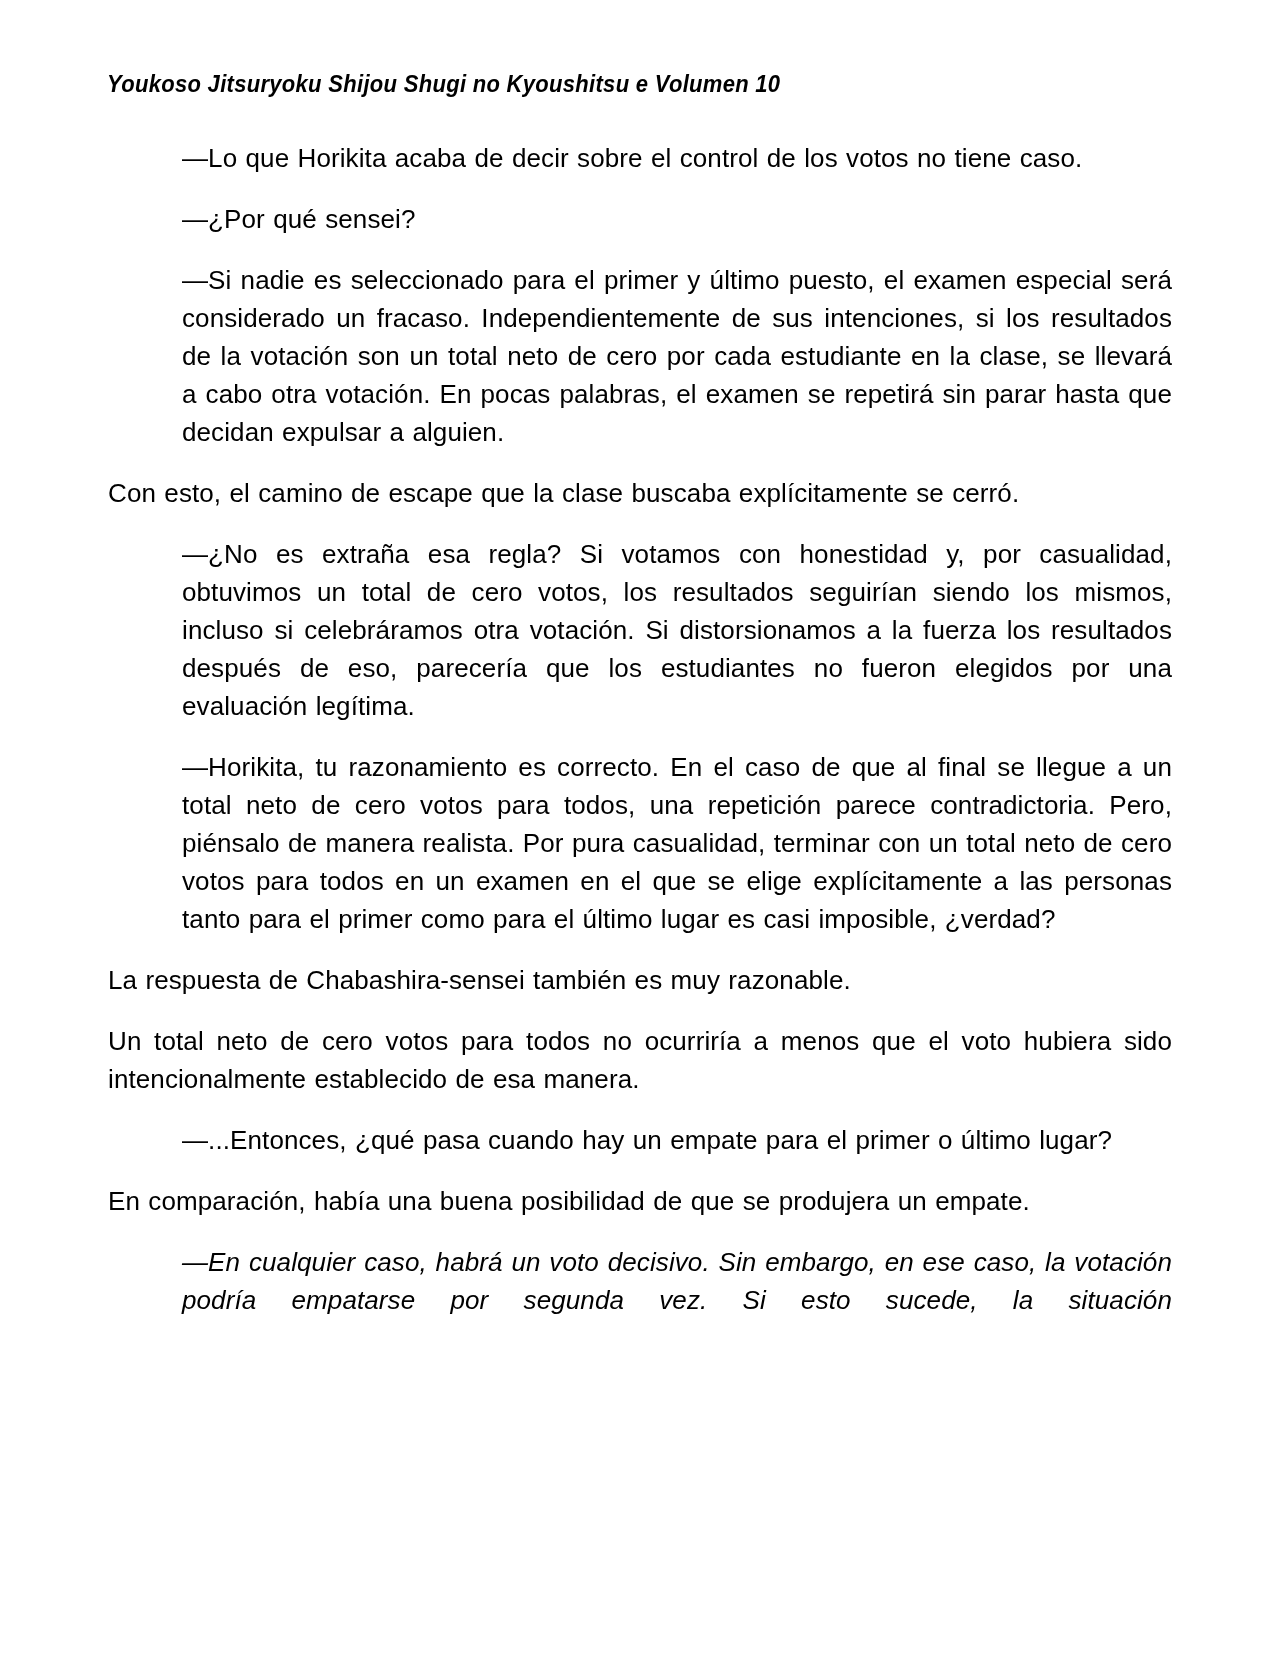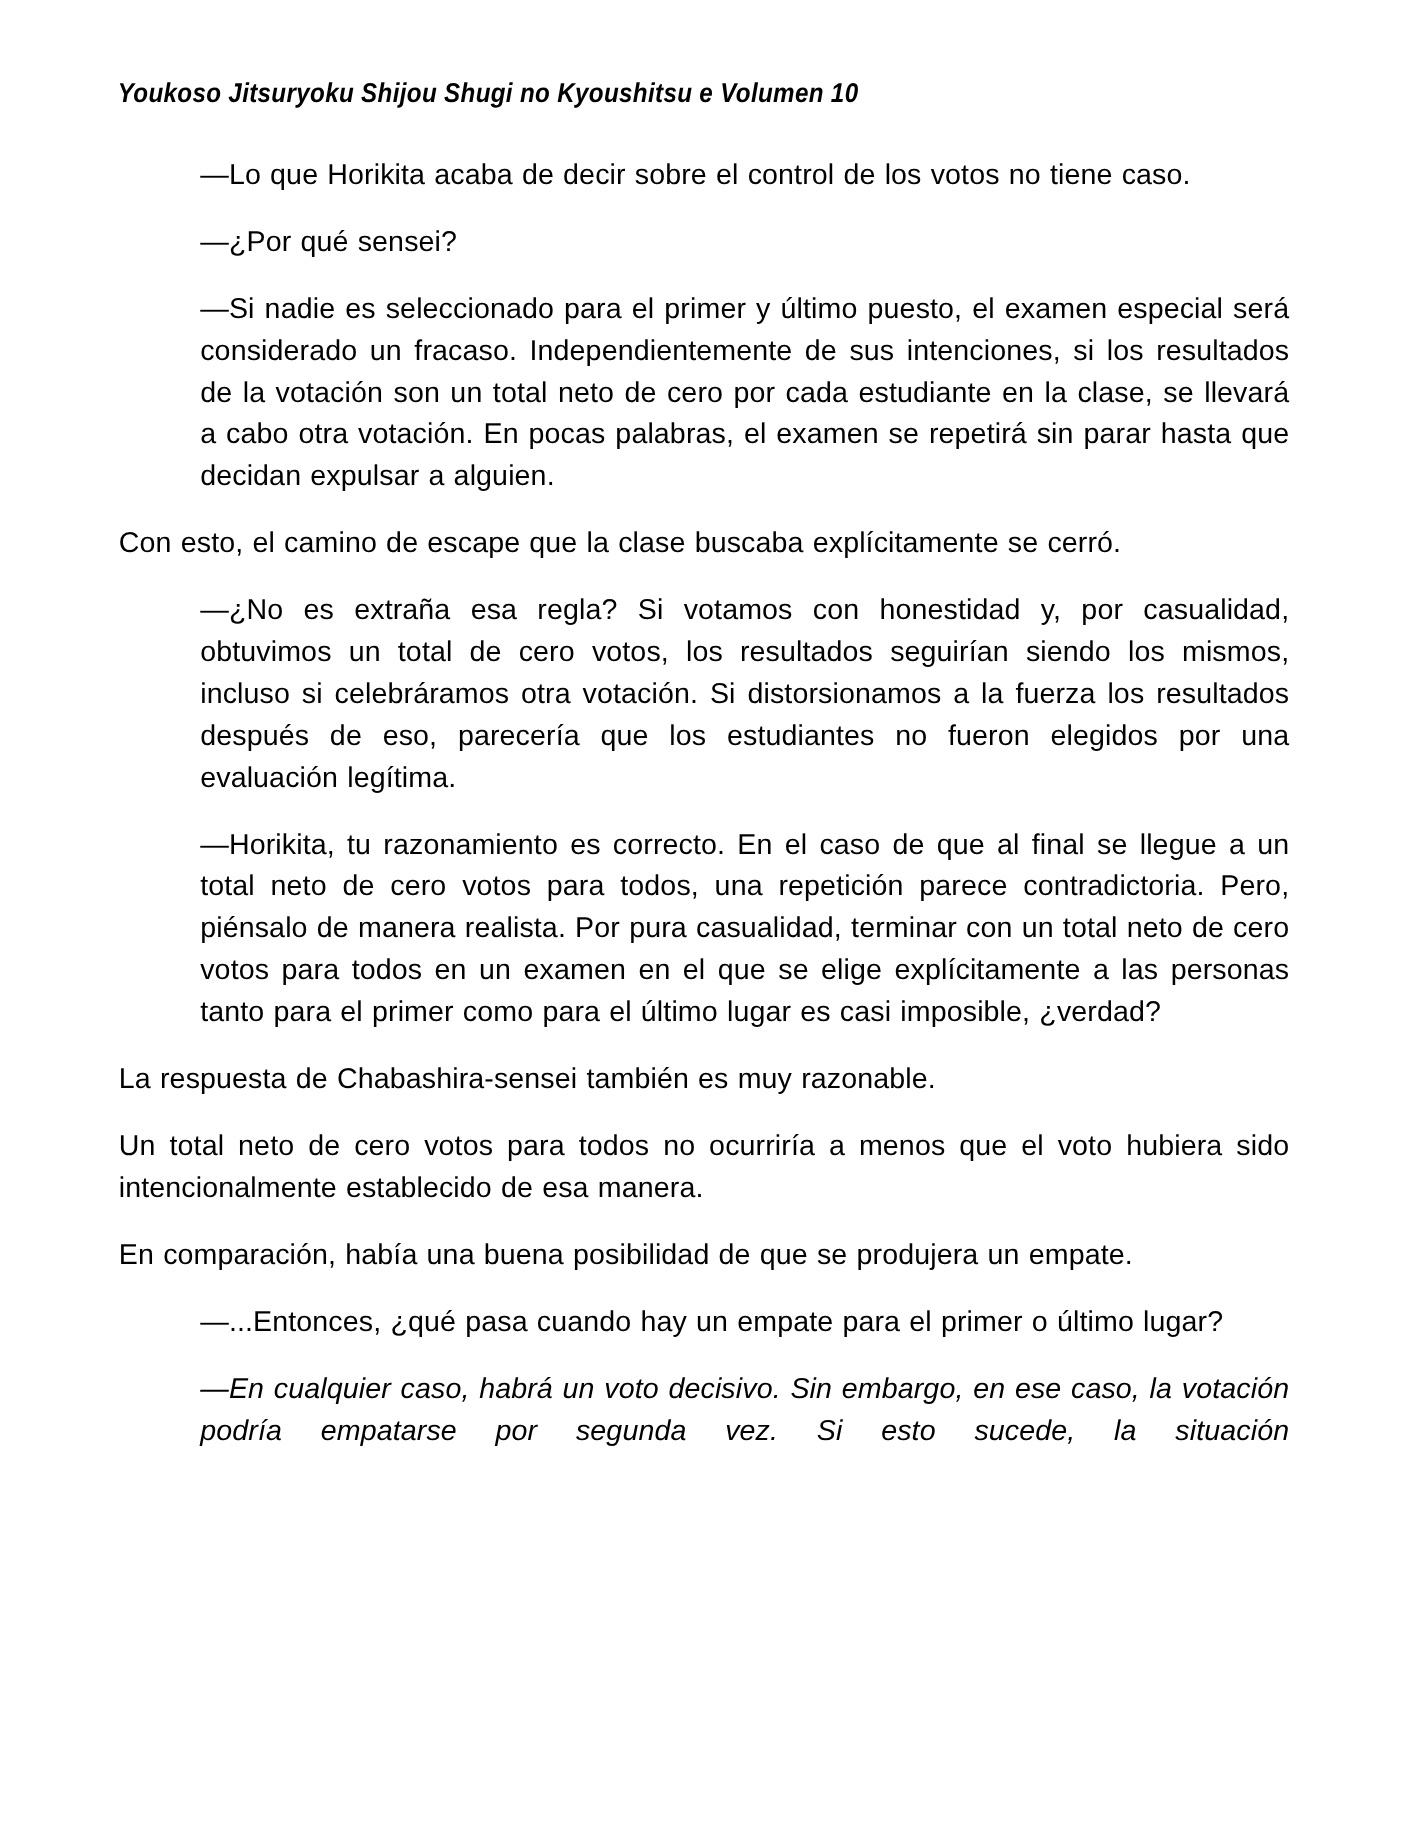--- a/index.html
+++ b/index.html
@@ -90,22 +90,22 @@
   <main class="doc-body" id="doc-body">
 
   <p class="para indent">—Lo que Horikita acaba de decir sobre el control de los votos no tiene caso.</p>
       <p class="para indent">—¿Por qué sensei?</p>
       <p class="para indent">—Si nadie es seleccionado para el primer y último puesto, el examen especial será considerado un fracaso. Independientemente de sus intenciones, si los resultados de la votación son un total neto de cero por cada estudiante en la clase, se llevará a cabo otra votación. En pocas palabras, el examen se repetirá sin parar hasta que decidan expulsar a alguien.</p>
       <p class="para">Con esto, el camino de escape que la clase buscaba explícitamente se cerró.</p>
       <p class="para indent">—¿No es extraña esa regla? Si votamos con honestidad y, por casualidad, obtuvimos un total de cero votos, los resultados seguirían siendo los mismos, incluso si celebráramos otra votación. Si distorsionamos a la fuerza los resultados después de eso, parecería que los estudiantes no fueron elegidos por una evaluación legítima.</p>
       <p class="para indent">—Horikita, tu razonamiento es correcto. En el caso de que al final se llegue a un total neto de cero votos para todos, una repetición parece contradictoria. Pero, piénsalo de manera realista. Por pura casualidad, terminar con un total neto de cero votos para todos en un examen en el que se elige explícitamente a las personas tanto para el primer como para el último lugar es casi imposible, ¿verdad?</p>
       <p class="para">La respuesta de Chabashira-sensei también es muy razonable.</p>
       <p class="para">Un total neto de cero votos para todos no ocurriría a menos que el voto hubiera sido intencionalmente establecido de esa manera.</p>
+      <p class="para indent">—...Entonces, ¿qué pasa cuando hay un empate para el primer o último lugar?</p>
       <p class="para">En comparación, había una buena posibilidad de que se produjera un empate.</p>
-      <p class="para indent">—...Entonces, ¿qué pasa cuando hay un empate para el primer o último lugar?</p>
       <p class="para indent">—En cualquier caso, habrá un voto decisivo. Sin embargo, en ese caso, la votación podría empatarse por segunda vez. Si esto sucede, la situación</p>
     </main>
 
   <footer class="page-footer">
     <div class="footer-rule"></div>
     <div class="footer-row">
       <span class="footer-text">Gladheim Translations</span>
       <span class="footer-text">Página 13</span>
     </div>
   </footer>

